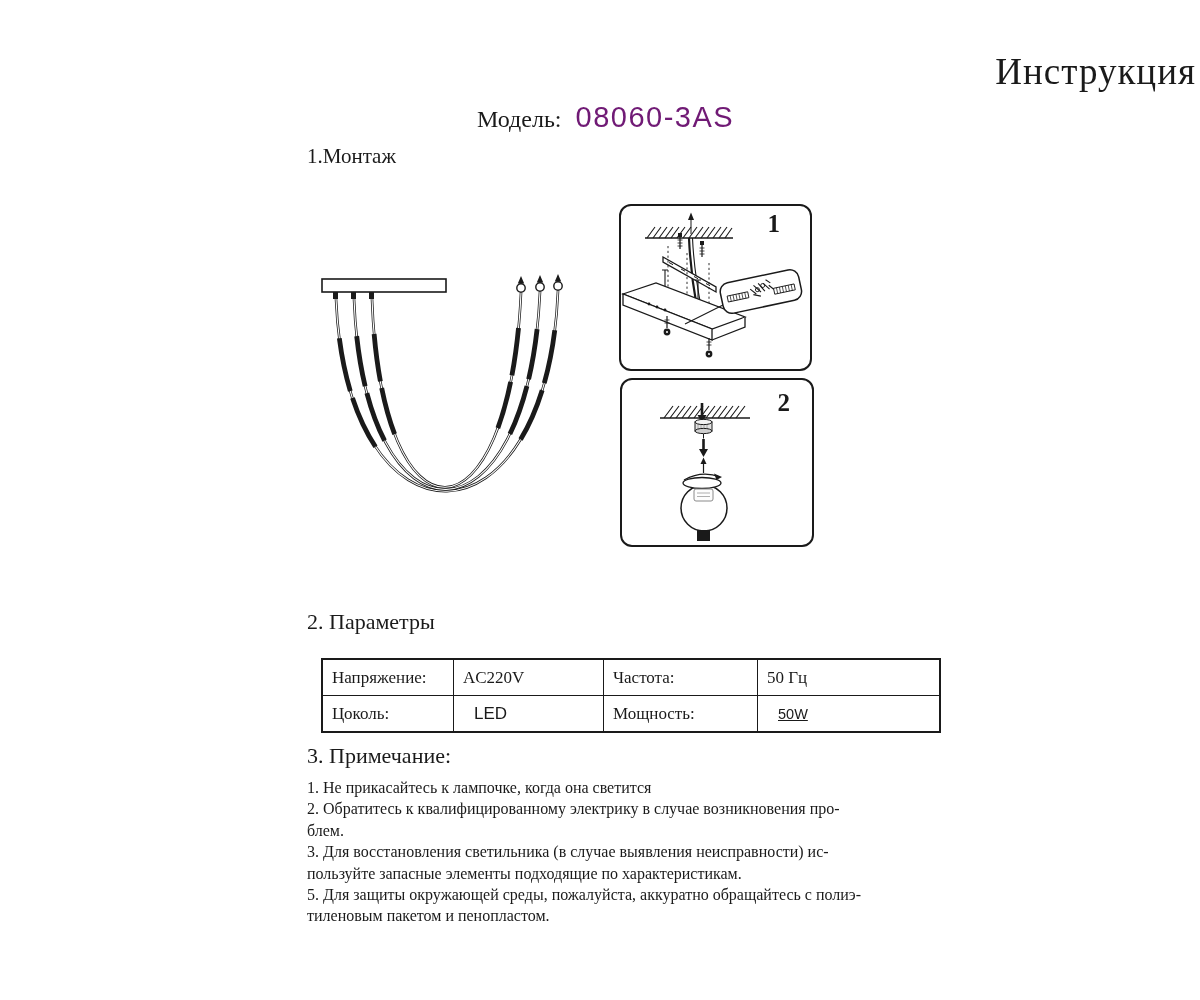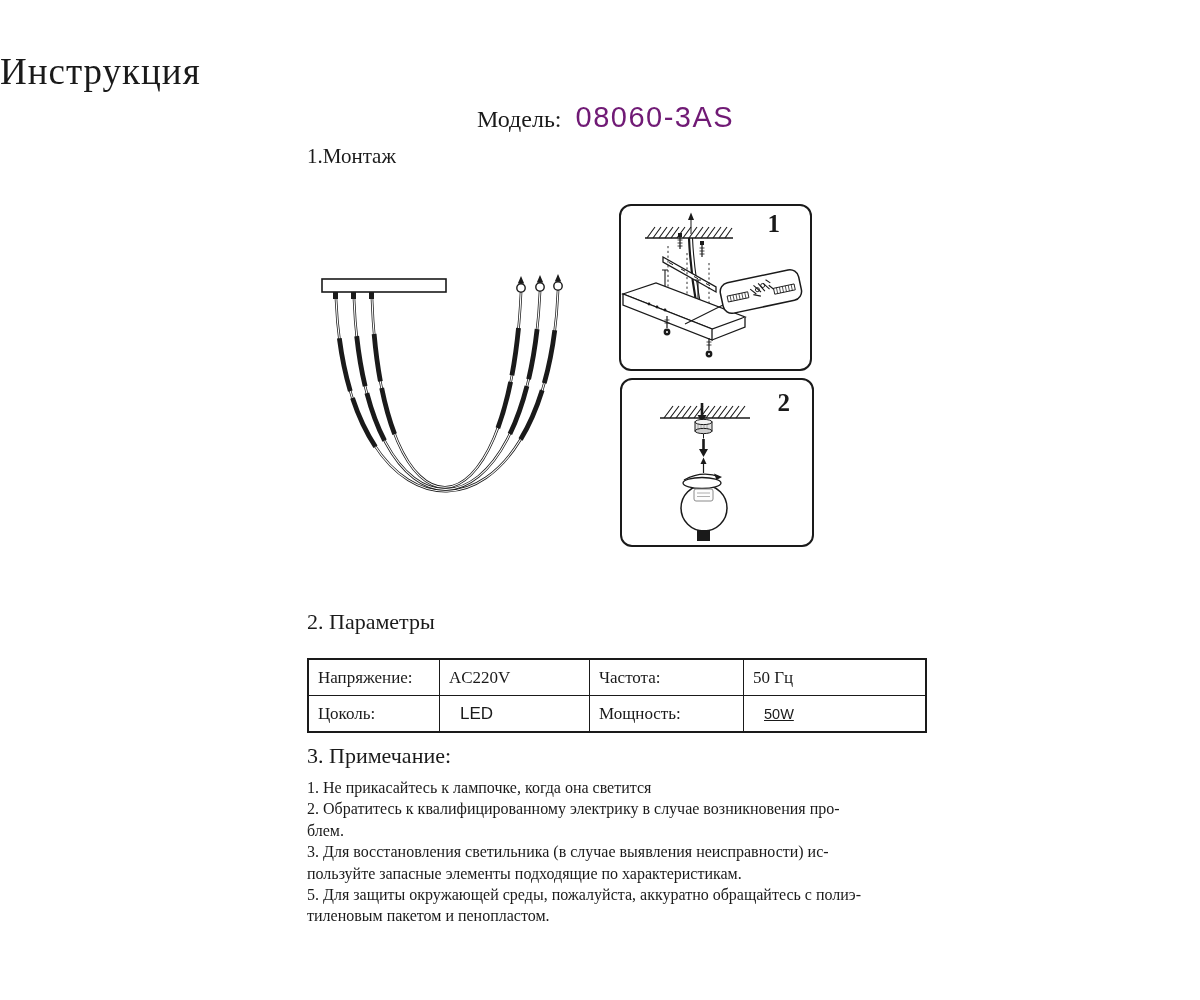--- a/index.html
+++ b/index.html
@@ -1,35 +1,35 @@
 <!DOCTYPE html>
 <html><head>
 <meta charset="utf-8">
 <style>
   html,body{margin:0;padding:0;background:#fff;}
   .page{position:relative;width:1200px;height:1000px;background:#ffffff;overflow:hidden;
         font-family:"Liberation Serif","DejaVu Serif",serif;color:#1a1a1a;}
-  .title{position:absolute;left:0;top:50px;width:1196px;text-align:left;
+  .title{position:absolute;left:0;top:50px;width:1196px;text-align:right;
          font-size:37px;letter-spacing:1px;}
   .model-line{position:absolute;left:477px;top:101px;white-space:nowrap;}
   .model-label{font-size:24px;}
   .model-value{font-family:"Liberation Sans","DejaVu Sans",sans-serif;font-size:29px;
                letter-spacing:1.5px;margin-left:14px;color:#701a75;}
   .h-montage{position:absolute;left:307px;top:144px;font-size:21px;}
   .h-params{position:absolute;left:307px;top:609px;font-size:22px;}
   .h-notes{position:absolute;left:307px;top:743px;font-size:22px;}
   .lamp-svg{position:absolute;left:295px;top:255px;}
   .stepbox{position:absolute;border:2px solid #1a1a1a;border-radius:12px;background:#fff;}
   .box1{left:619px;top:204px;width:189px;height:163px;}
   .box2{left:620px;top:378px;width:190px;height:165px;}
   .stepbox svg{position:absolute;left:0;top:0;}
   .step-num{position:absolute;font-weight:bold;font-size:25px;}
   .num1{right:30px;top:4px;}
   .num2{right:22px;top:9px;}
-  table.params{position:absolute;left:307px;top:658px;width:583px;border-collapse:collapse;
+  table.params{position:absolute;left:321px;top:658px;width:583px;border-collapse:collapse;
                table-layout:fixed;}
   table.params td{border:1.6px solid #1a1a1a;height:35px;padding:0 0 0 9px;
                   font-size:17px;vertical-align:middle;}
   table.params{border:2px solid #1a1a1a;}
   td.c1{width:121px;} td.c2{width:140px;} td.c3{width:144px;} td.c4{width:172px;}
   .sans-val{font-family:"Liberation Sans","DejaVu Sans",sans-serif;padding-left:20px !important;}
   .sans-sm{font-size:14.5px !important;text-decoration:underline;}
   .notes{position:absolute;left:307px;top:777px;width:630px;}
   .note{font-size:16px;line-height:21.4px;white-space:pre-line;}
   svg *{vector-effect:none;}

